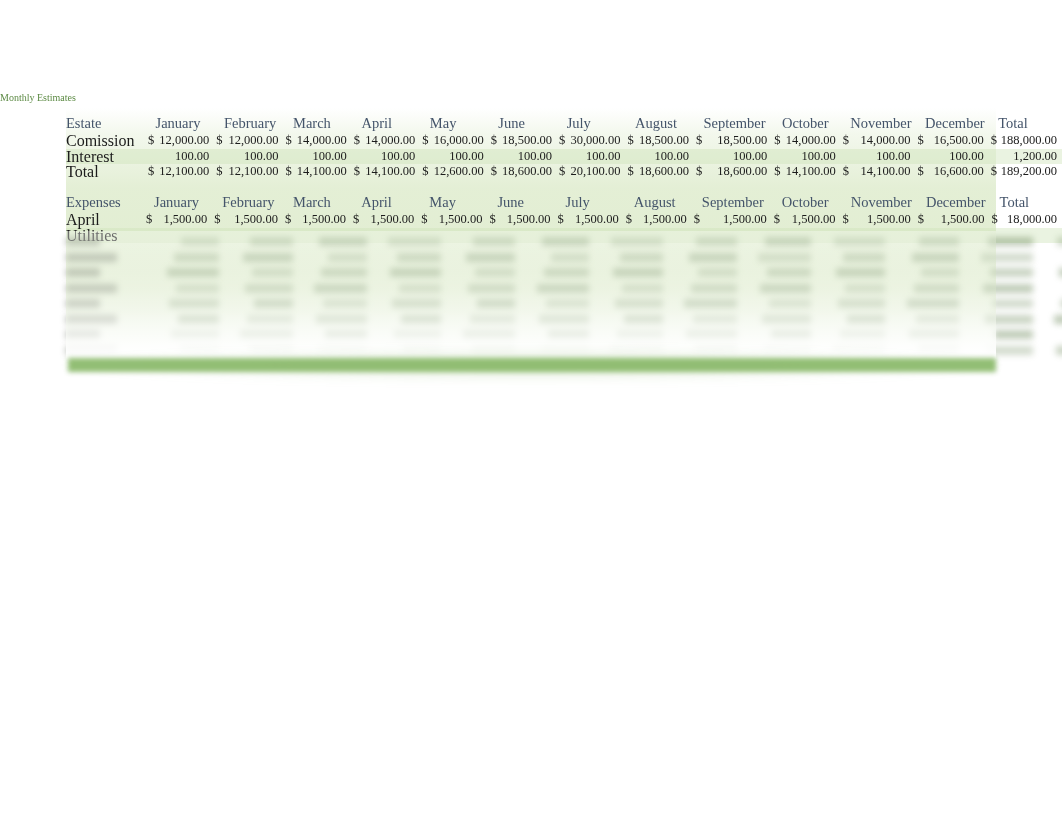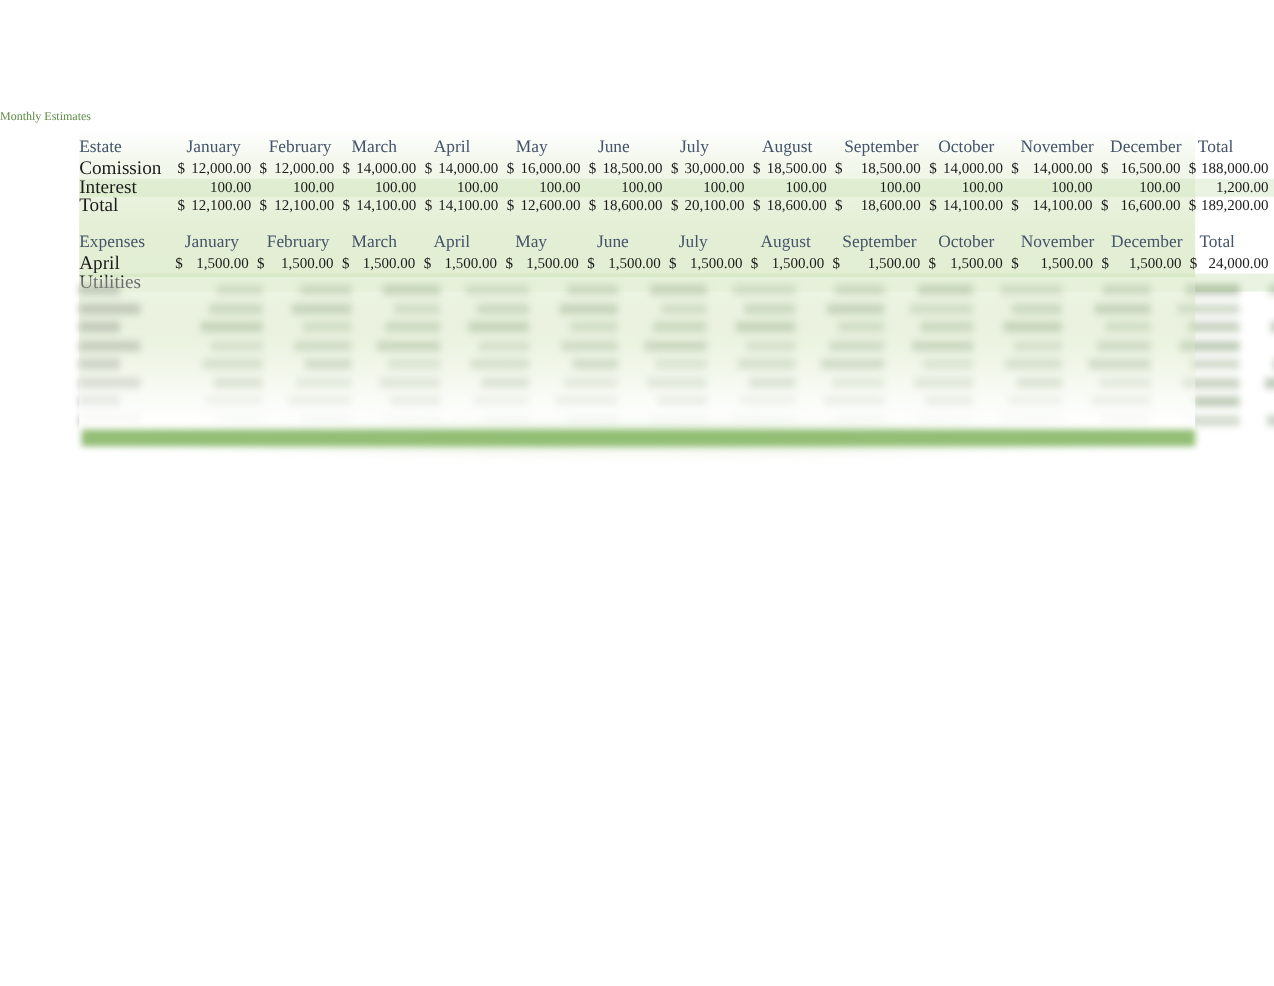--- a/index.html
+++ b/index.html
@@ -436,21 +436,21 @@
           <td class="val">1,500.00</td>
           <td class="cur">$</td>
           <td class="val">1,500.00</td>
           <td class="cur">$</td>
           <td class="val">1,500.00</td>
           <td class="cur">$</td>
           <td class="val">1,500.00</td>
           <td class="cur">$</td>
           <td class="val">1,500.00</td>
           <td class="cur">$</td>
-          <td class="val">24,000.00</td>
+          <td class="val">18,000.00</td>
         </tr>
         <tr class="band">
           <td class="lab">Utilities</td>
           <td class="cur"></td>
           <td class="val"></td>
           <td class="cur"></td>
           <td class="val"></td>
           <td class="cur"></td>
           <td class="val"></td>
           <td class="cur"></td>

